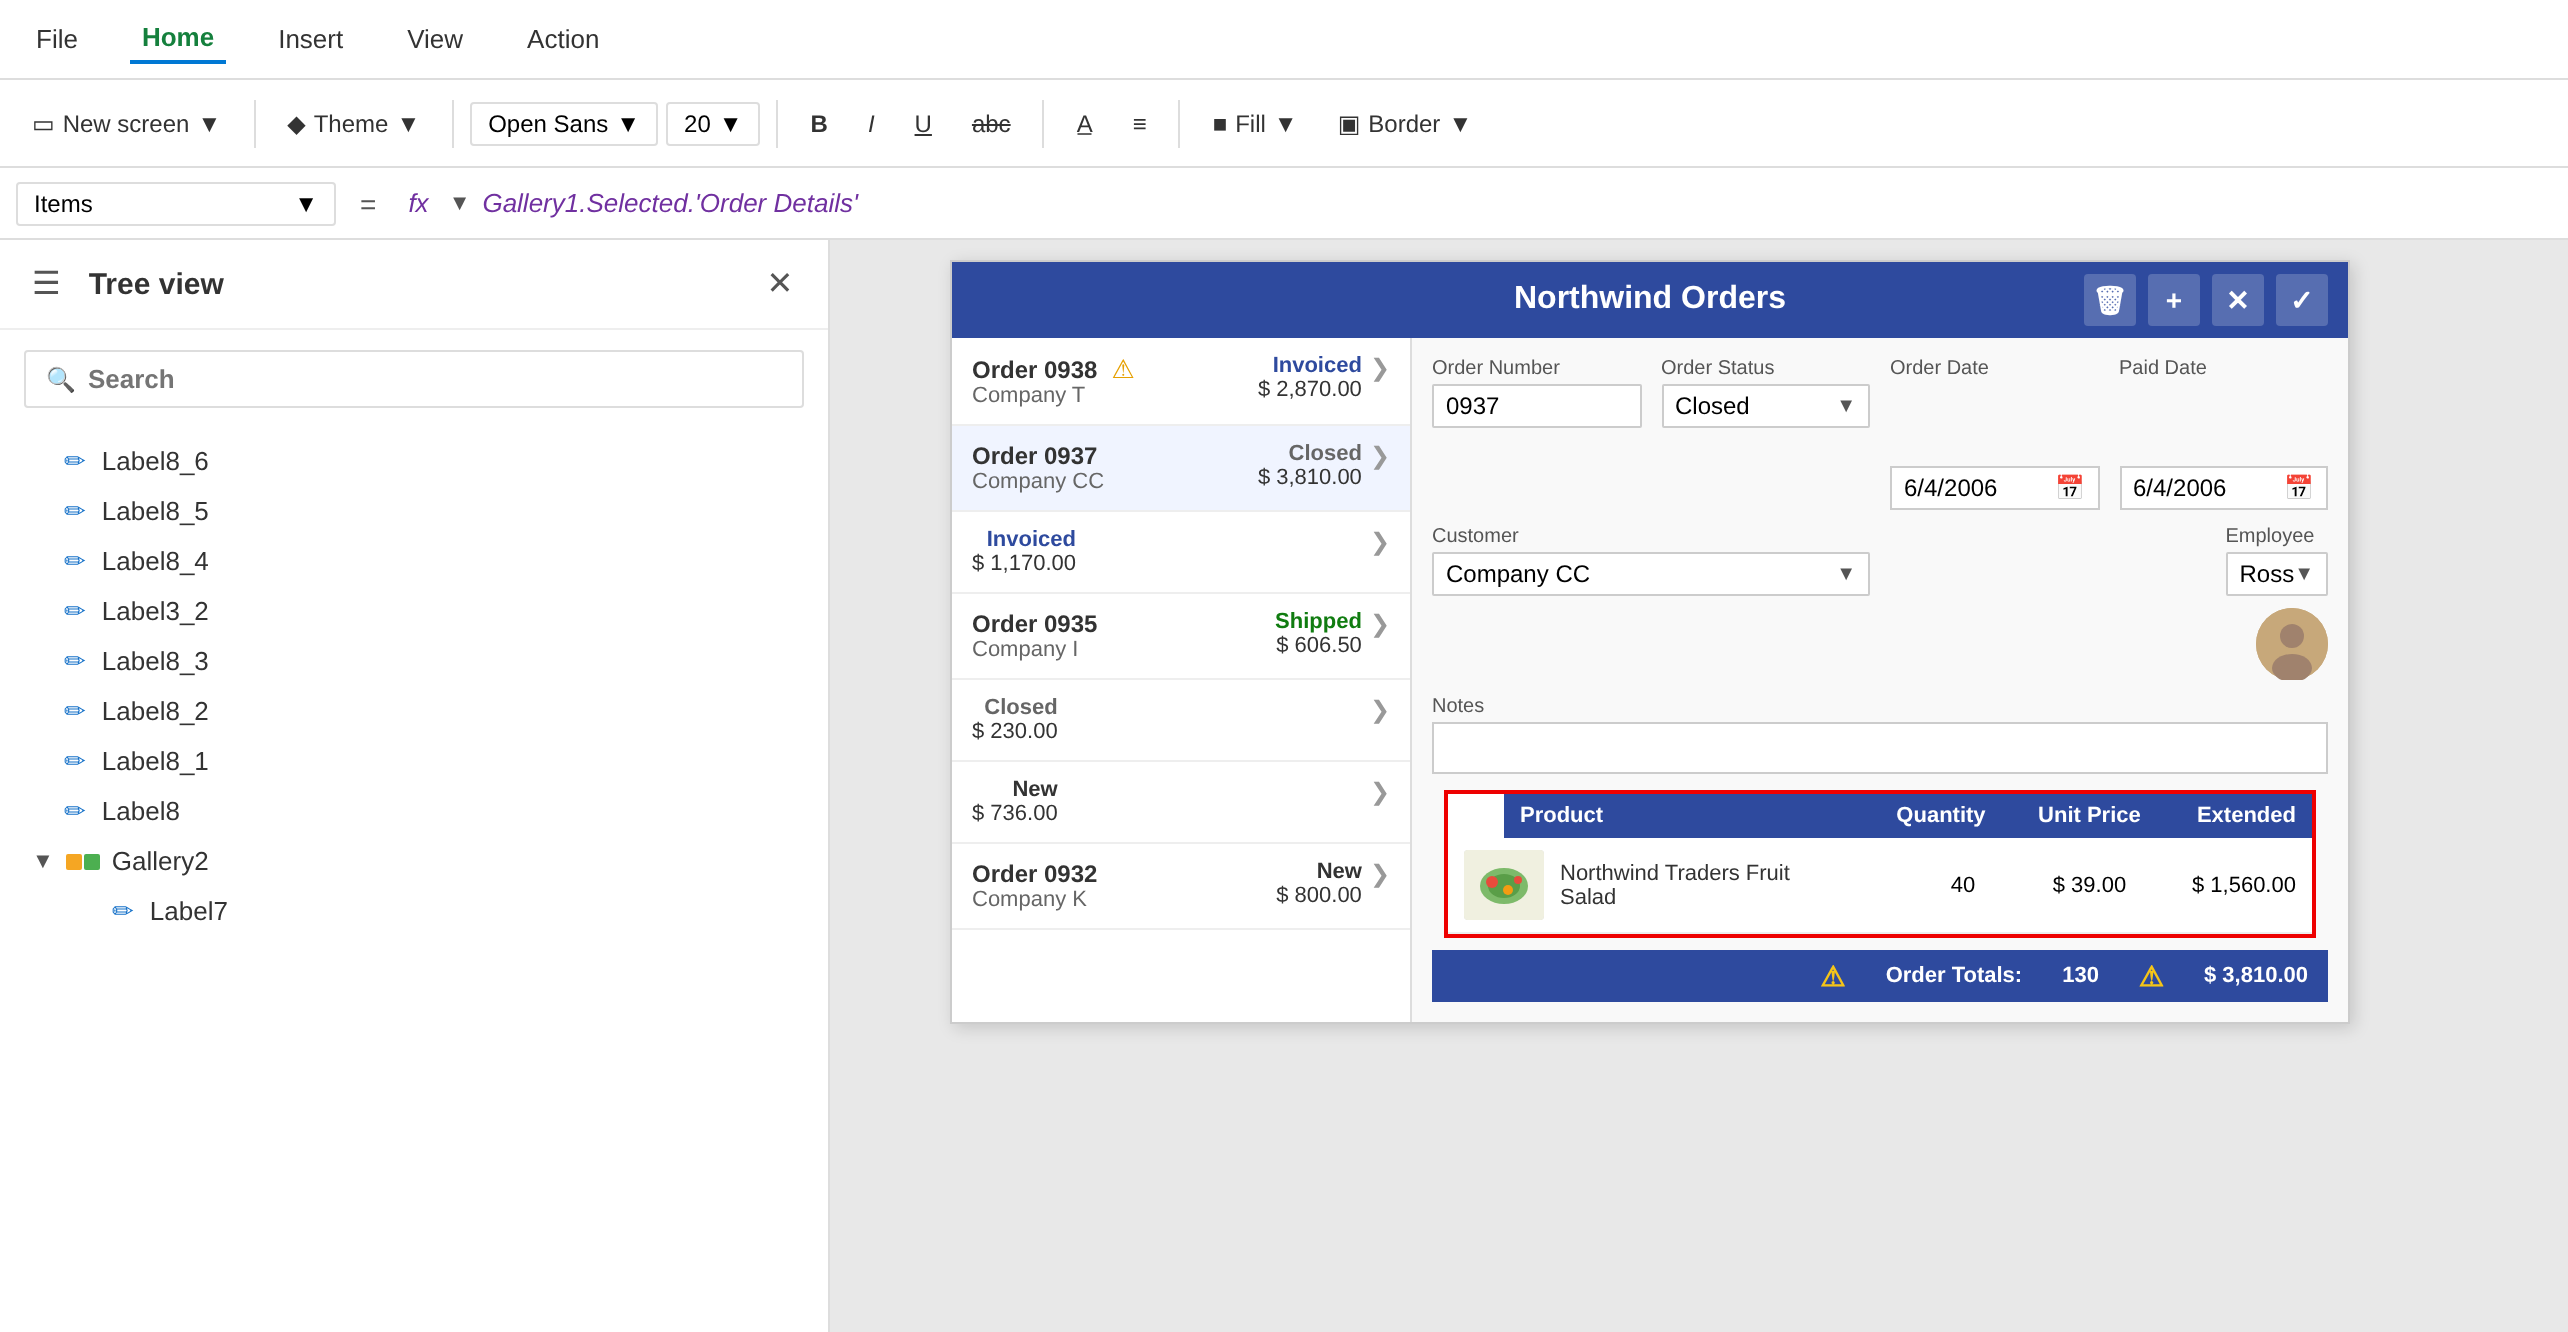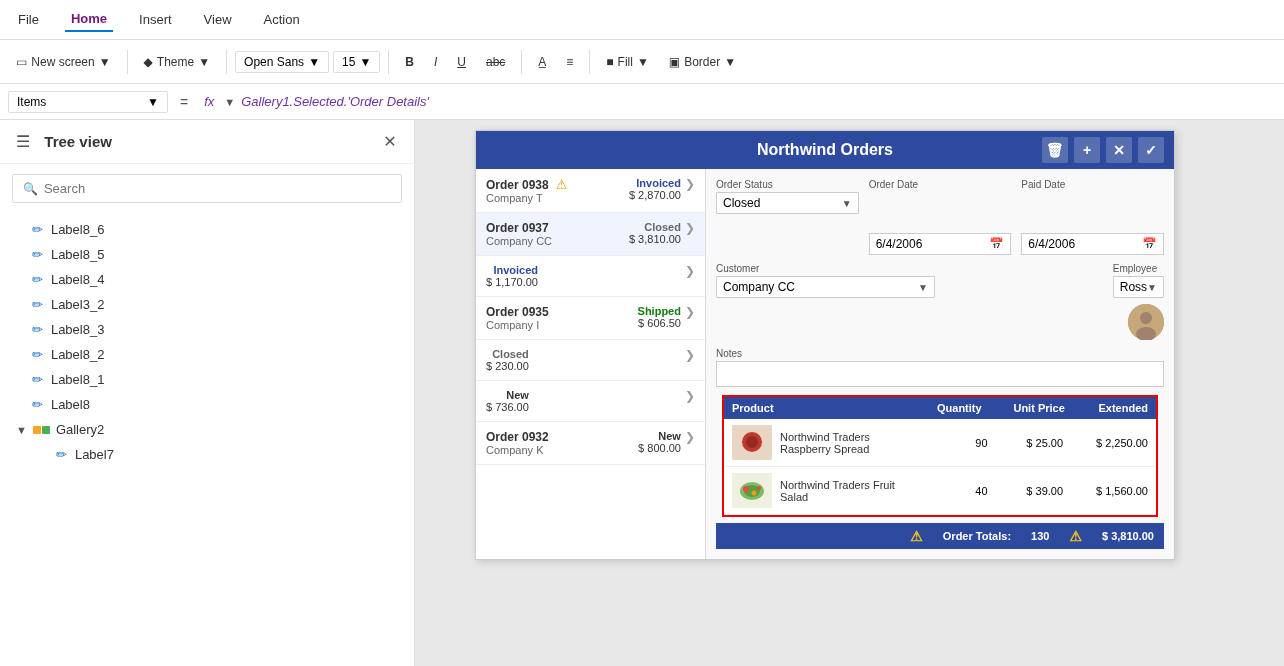--- a/index.html
+++ b/index.html
@@ -4,21 +4,21 @@
   <style>
     * { box-sizing: border-box; margin: 0; padding: 0; }
     body { font-family: 'Segoe UI', Arial, sans-serif; font-size: 12px; background: #f3f3f3; overflow: hidden; width: 1284px; height: 666px; }
 
     
     .menu-bar {
       display: flex; align-items: center; height: 40px;
       background: #fff; border-bottom: 1px solid #ddd; padding: 0 12px; gap: 20px;
     }
     .menu-item { font-size: 13px; color: #333; cursor: pointer; padding: 4px 6px; }
-    .menu-item.active { color: #701a75; border-bottom: 2px solid #0078d4; font-weight: 600; }
+    .menu-item.active { color: #15803d; border-bottom: 2px solid #0078d4; font-weight: 600; }
 
     
     .toolbar {
       display: flex; align-items: center; height: 44px;
       background: #fff; border-bottom: 1px solid #ddd; padding: 0 8px; gap: 4px;
     }
     .toolbar-btn {
       display: flex; align-items: center; gap: 4px;
       padding: 4px 8px; border: none; background: none; cursor: pointer;
       font-size: 12px; color: #333; border-radius: 2px;
@@ -59,21 +59,21 @@
       cursor: pointer; color: #555; font-size: 16px; border-radius: 2px;
     }
     .hamburger-icon { font-size: 16px; color: #555; cursor: pointer; padding: 4px; }
 
     .search-box {
       display: flex; align-items: center; margin: 10px 12px;
       border: 1px solid #ddd; border-radius: 2px; padding: 6px 10px; gap: 6px;
       background: #fff;
     }
     .search-box input {
-      border: none; outline: none; font-size: 13px; color: #555; width: 100%; background: none;
+      border: none; outline: none; font-size: 13px; color: #555; width: 100%; background: none; font-weight: bold;
     }
 
     .tree-items { flex: 1; overflow-y: auto; padding: 4px 0; }
     .tree-item {
       display: flex; align-items: center; padding: 5px 16px 5px 32px;
       cursor: pointer; gap: 8px; font-size: 13px; color: #333;
     }
     .tree-group {
       display: flex; align-items: center; padding: 5px 16px 5px 16px;
       cursor: pointer; gap: 6px; font-size: 13px; color: #333;
@@ -155,21 +155,21 @@
       border-radius: 50%; display: flex; align-items: center; justify-content: center;
       font-size: 16px; color: #fff;
     }
 
     
     .product-table-container {
       margin: 6px; border: 2px solid #e00; background: #fff;
     }
     .product-table-header {
       display: flex; background: #2e4a9e; color: #fff; padding: 5px 8px;
-      font-size: 11px; font-weight: 600; align-items: center;
+      font-size: 11px; font-weight: 600; align-items: center; margin-left: 28px;
     }
     .product-col-product { flex: 2; }
     .product-col-qty { flex: 1; text-align: right; }
     .product-col-price { flex: 1; text-align: right; }
     .product-col-extended { flex: 1; text-align: right; }
     .product-row {
       display: flex; align-items: center; padding: 6px 8px;
       border-bottom: 1px solid #eee; position: relative;
     }
     .product-thumb {
@@ -222,21 +222,21 @@
     <span>◆</span>
     <span>Theme</span>
     <span>▼</span>
   </button>
   <div class="toolbar-separator"></div>
   <div class="toolbar-dropdown">
     <span>Open Sans</span>
     <span>▼</span>
   </div>
   <div class="toolbar-dropdown font-size-box">
-    <span>15</span>
+    <span>20</span>
     <span>▼</span>
   </div>
   <div class="toolbar-separator"></div>
   <button class="toolbar-btn" style="font-weight:bold;">B</button>
   <button class="toolbar-btn" style="font-style:italic;">I</button>
   <button class="toolbar-btn" style="text-decoration:underline;">U</button>
   <button class="toolbar-btn" style="text-decoration:line-through;">abc</button>
   <div class="toolbar-separator"></div>
   <button class="toolbar-btn">A̲</button>
   <button class="toolbar-btn">≡</button>
@@ -419,20 +419,24 @@
               <div class="order-amount">$ 800.00</div>
             </div>
             <span class="order-chevron">❯</span>
           </div>
         </div>
 
         <div class="order-detail">
 
           <div class="detail-row">
             <div class="detail-field">
+              <div class="detail-label">Order Number</div>
+              <div class="detail-input">0937</div>
+            </div>
+            <div class="detail-field">
               <div class="detail-label">Order Status</div>
               <div class="detail-select">
                 <span>Closed</span>
                 <span class="detail-select-chevron">▼</span>
               </div>
             </div>
             <div class="detail-field">
               <div class="detail-label">Order Date</div>
               <div class="detail-date-input">
                 <span>6/4/2006</span>
@@ -482,33 +486,20 @@
           </div>
 
           <div class="product-table-container">
             <div class="product-table-header">
               <span class="product-col-product">Product</span>
               <span class="product-col-qty">Quantity</span>
               <span class="product-col-price">Unit Price</span>
               <span class="product-col-extended">Extended</span>
             </div>
 
-            <div class="product-row">
-              <div class="product-thumb">
-                <svg width="40" height="35" viewBox="0 0 40 35">
-                  <rect width="40" height="35" fill="#e8d5c4"></rect>
-                  <circle cx="20" cy="17" r="10" fill="#c0392b"></circle>
-                  <circle cx="20" cy="17" r="6" fill="#922b21"></circle>
-                </svg>
-              </div>
-              <span class="product-name">Northwind Traders Raspberry Spread</span>
-              <span class="product-qty">90</span>
-              <span class="product-price">$ 25.00</span>
-              <span class="product-extended">$ 2,250.00</span>
-            </div>
 
             <div class="product-row">
               <div class="product-thumb">
                 <svg width="40" height="35" viewBox="0 0 40 35">
                   <rect width="40" height="35" fill="#f0f0e0"></rect>
                   <ellipse cx="20" cy="18" rx="12" ry="9" fill="#7dba6a"></ellipse>
                   <ellipse cx="20" cy="18" rx="8" ry="6" fill="#5a9e48"></ellipse>
                   <circle cx="14" cy="16" r="3" fill="#e74c3c"></circle>
                   <circle cx="22" cy="20" r="2.5" fill="#f39c12"></circle>
                   <circle cx="27" cy="15" r="2" fill="#e74c3c"></circle>

